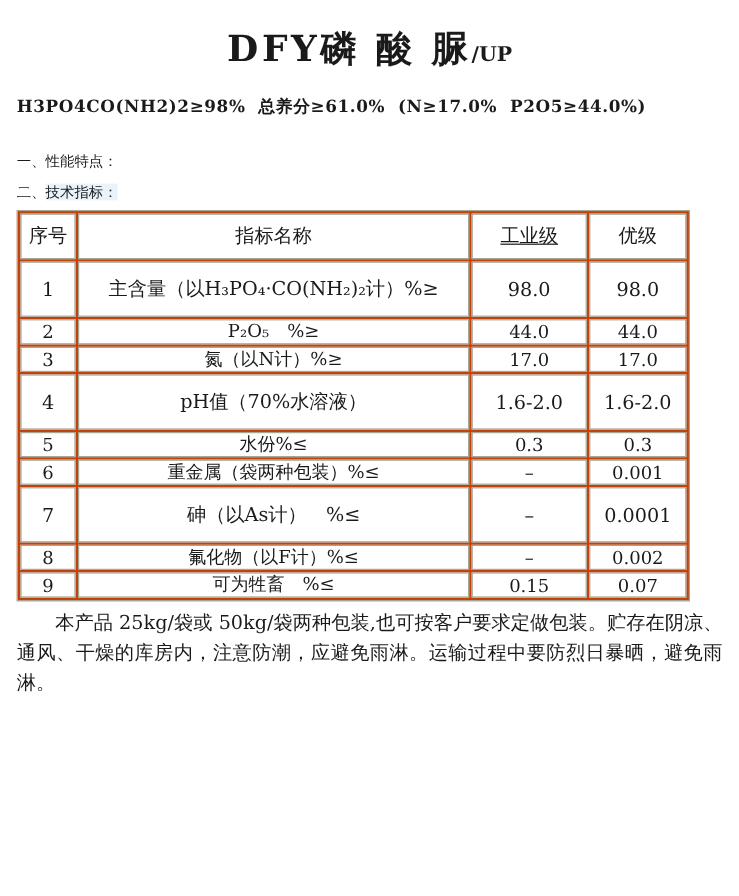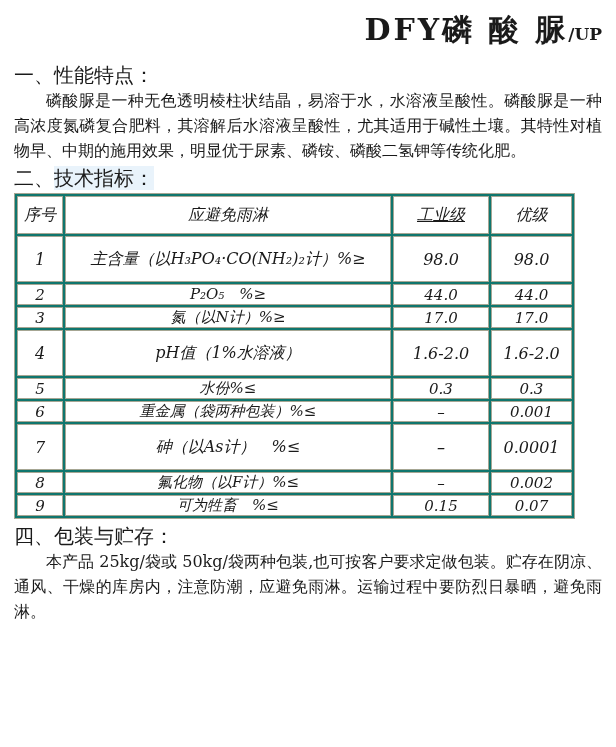--- a/index.html
+++ b/index.html
@@ -6,61 +6,60 @@
     margin: 0; padding: 0;
     width: 616px; height: 747px;
     overflow: hidden;
     background: #ffffff;
     font-family: "DejaVu Serif", "Liberation Serif", serif;
     color: #1a1a1a;
   }
   .page { padding: 6px 14px 0 14px; }
 
   .title {
-    text-align: right;
+    text-align: center;
     font-size: 30px;
     font-weight: bold;
-    margin: 4px 0 12px 0;
+    margin: 15px 0 12px 0;
     letter-spacing: 3px;
     white-space: pre-wrap;
   }
   .title-suffix { font-size: 17px; letter-spacing: 0; font-weight: bold; }
 
   .formula {
     font-size: 14px;
     font-weight: bold;
     white-space: pre-wrap;
     margin: 18px 0 24px 0;
     letter-spacing: 0.5px;
   }
 
   .sec-heading {
-    font-size: 20px;
+    font-size: 12px;
     line-height: 24px;
     margin: 2px 0 1px 0;
   }
   .hl { background: #e9f3fb; }
 
   .para {
     font-size: 16px;
     line-height: 25px;
     text-indent: 2em;
     text-align: justify;
     margin: 0 0 3px 0;
   }
 
   table.spec {
     border-collapse: separate;
     border-spacing: 2px;
     table-layout: fixed;
     width: 557px;
     border: 1px solid #a6a693;
     margin: 3px 0 5px 0;
-    background: #0f766e;
-    font-style: italic;
+    background: #c2410c;
   }
   .spec td {
     border: 1px solid #a6a693;
     text-align: center;
     vertical-align: middle;
     font-size: 16px;
     padding: 0 2px;
     background: #ffffff;
     overflow: hidden;
     white-space: pre-wrap;
@@ -70,37 +69,37 @@
   .h-short td { height: 19px; font-size: 15px; }
   .u-link { text-decoration: underline; }
 </style>
 </head>
 <body>
 
 <div class="page">
 
   <h1 class="title"><span>DFY磷 酸 脲</span><span class="title-suffix">/UP</span></h1>
 
+  <div class="formula">H3PO4CO(NH2)2≥98%  总养分≥61.0%  (N≥17.0%  P2O5≥44.0%)</div>
 
   <div class="sec-heading">一、性能特点：</div>
-  <p class="para">磷酸脲是一种无色透明棱柱状结晶，易溶于水，水溶液呈酸性。磷酸脲是一种高浓度氮磷复合肥料，其溶解后水溶液呈酸性，尤其适用于碱性土壤。其特性对植物早、中期的施用效果，明显优于尿素、磷铵、磷酸二氢钾等传统化肥。</p>
 
   <div class="sec-heading"><span>二、</span><span class="hl">技术指标：</span></div>
 
   <table class="spec">
     <colgroup>
       <col style="width:46px">
       <col style="width:326px">
       <col style="width:96px">
       <col style="width:81px">
     </colgroup>
     <tbody>
         <tr class="h-head">
       <td>序号</td>
-      <td>应避免雨淋</td>
+      <td>指标名称</td>
       <td><span class="u-link">工业级</span></td>
       <td>优级</td>
     </tr>
     <tr class="h-tall">
       <td>1</td>
       <td>主含量（以H₃PO₄·CO(NH₂)₂计）%≥</td>
       <td>98.0</td>
       <td>98.0</td>
     </tr>
     <tr class="h-short">
@@ -110,21 +109,21 @@
       <td>44.0</td>
     </tr>
     <tr class="h-short">
       <td>3</td>
       <td>氮（以N计）%≥</td>
       <td>17.0</td>
       <td>17.0</td>
     </tr>
     <tr class="h-tall">
       <td>4</td>
-      <td>pH值（1%水溶液）</td>
+      <td>pH值（70%水溶液）</td>
       <td>1.6-2.0</td>
       <td>1.6-2.0</td>
     </tr>
     <tr class="h-short">
       <td>5</td>
       <td>水份%≤</td>
       <td>0.3</td>
       <td>0.3</td>
     </tr>
     <tr class="h-short">
@@ -148,16 +147,15 @@
     <tr class="h-short">
       <td>9</td>
       <td>可为牲畜　%≤</td>
       <td>0.15</td>
       <td>0.07</td>
     </tr>
   </tbody>
     </table>
 
 
-  <div class="sec-heading">四、包装与贮存：</div>
   <p class="para">本产品 25kg/袋或 50kg/袋两种包装,也可按客户要求定做包装。贮存在阴凉、通风、干燥的库房内，注意防潮，应避免雨淋。运输过程中要防烈日暴晒，避免雨淋。</p>
 
 </div>
 
 </body></html>

